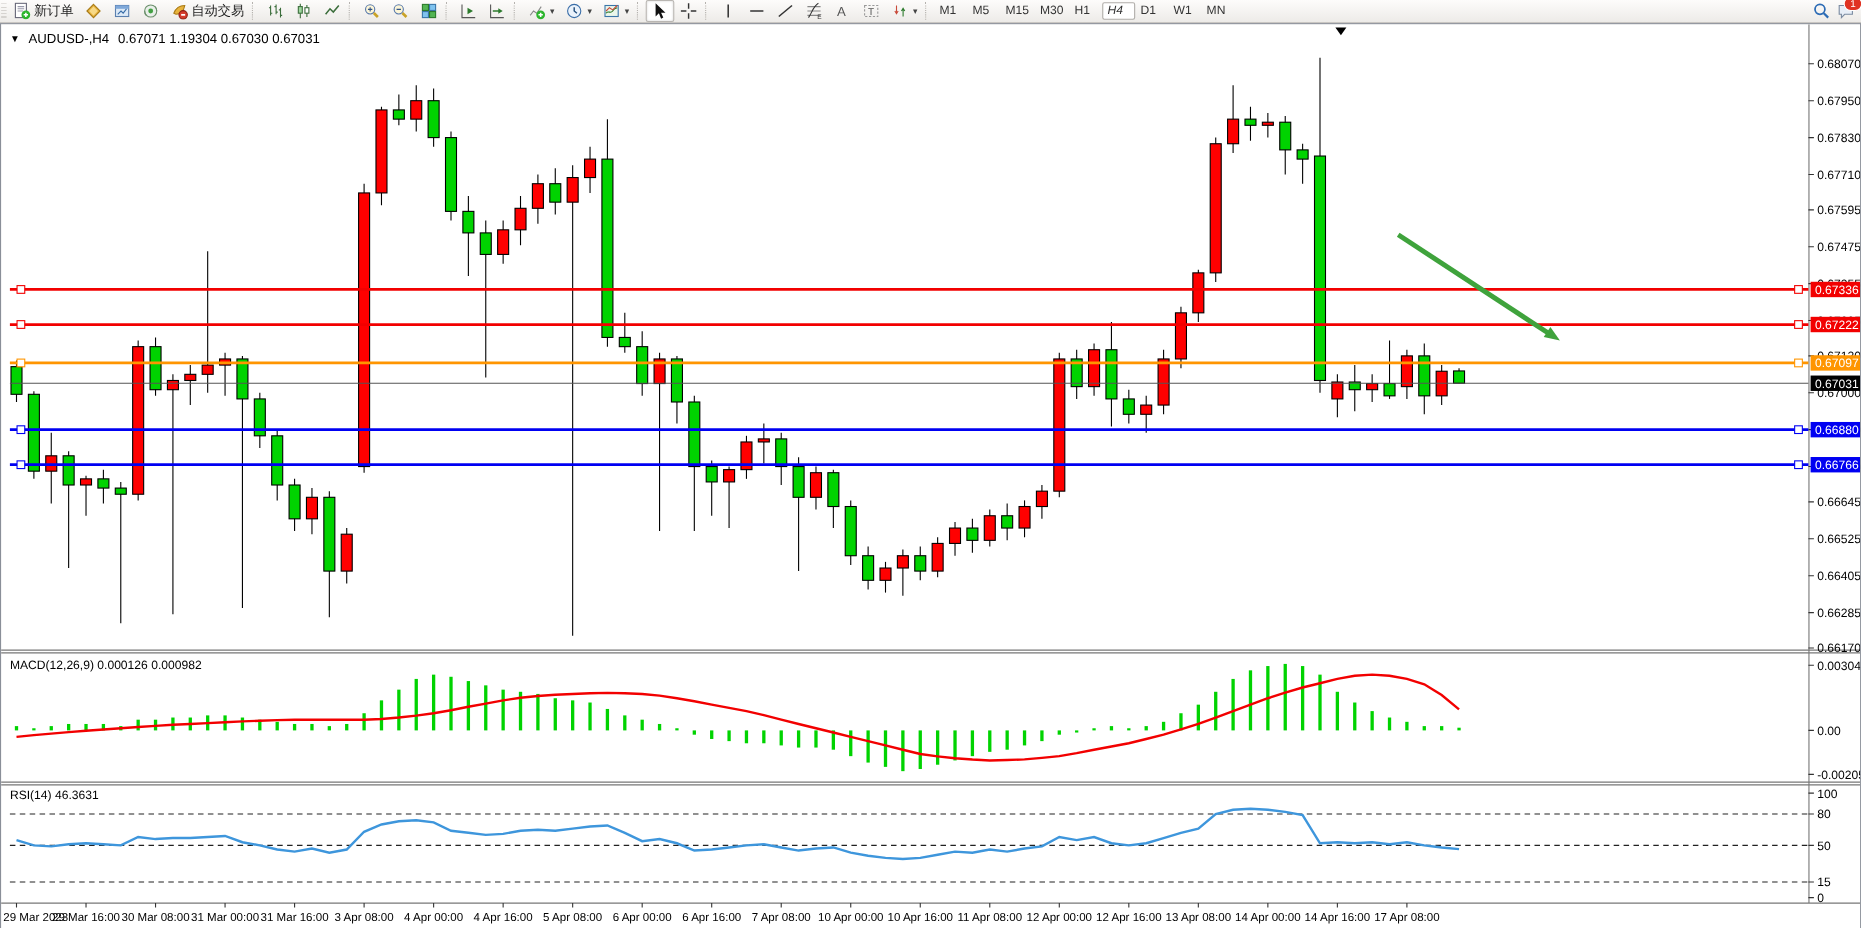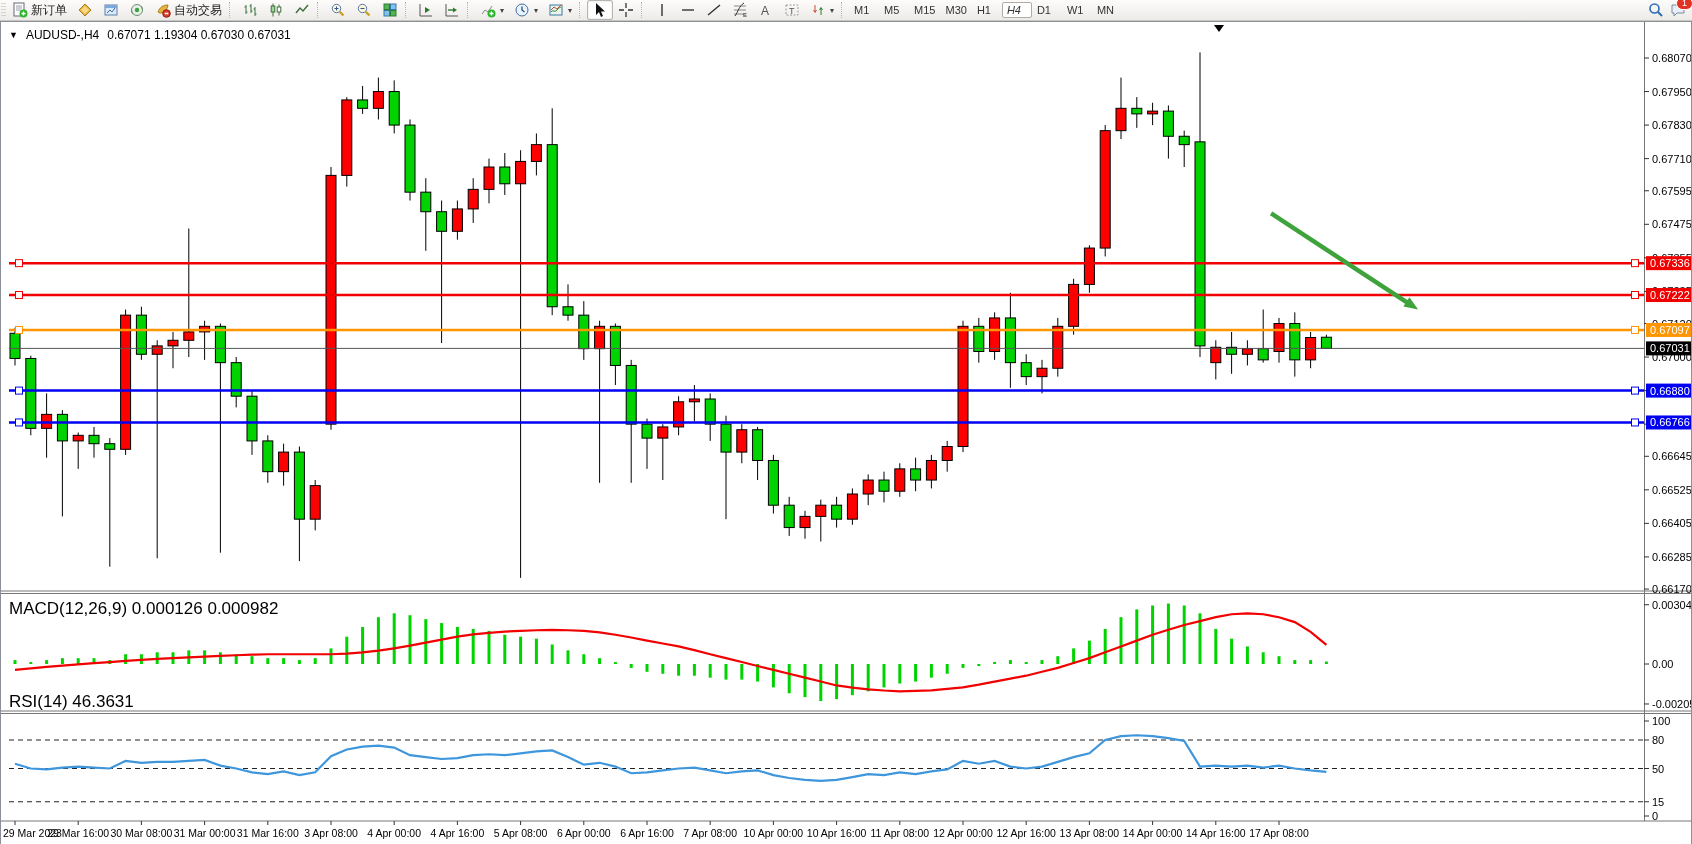--- a/index.html
+++ b/index.html
@@ -16,21 +16,21 @@
   .tf-btn.active{background:#fff;border:1px solid #b0ada9;border-radius:2px;font-style:italic;}
   .tb-right{margin-left:auto;display:flex;align-items:center;gap:6px;padding-right:6px;}
   .badge{position:absolute;top:-5px;right:-7px;background:#e03323;color:#fff;border-radius:7px;min-width:11px;height:11px;
     font-size:9px;line-height:11px;text-align:center;padding:0 2px;border:1px solid #fff;}
   .icon16{width:16px;height:16px;display:block;}
   .caret{font-size:8px;color:#444;margin-left:1px;}
   
   #chartwin{position:absolute;left:0;top:21px;width:1690px;height:822px;border:1px solid #8a8f98;background:#fff;}
   #chart-title{position:absolute;left:8px;top:6px;font-size:12px;color:#000;display:flex;gap:8px;align-items:center;z-index:5;}
   #chart-title .tri{font-size:9px;}
-  .pane-label{position:absolute;left:8px;font-size:17px;color:#000;z-index:5;}
+  .pane-label{position:absolute;left:8px;font-size:11px;color:#000;z-index:5;}
   svg text{font-family:"Liberation Sans","DejaVu Sans",sans-serif;}
 </style>
 </head>
 <body>
 <div id="app">
 
   <div id="toolbar">
     <div class="tb-grip"></div>
 
     <div class="tb-btn">
@@ -247,21 +247,21 @@
     </div>
   </div>
 
   <div id="chartwin">
     <div id="chart-title">
       <span class="tri">▼</span>
       <span>AUDUSD-,H4</span>
       <span>0.67071 1.19304 0.67030 0.67031</span>
     </div>
     <div class="pane-label" style="top:577px">MACD(12,26,9) 0.000126 0.000982</div>
-    <div class="pane-label" style="top:670px">RSI(14) 46.3631</div>
+    <div class="pane-label" style="top:695px">RSI(14) 46.3631</div>
     <svg id="chart-svg" width="1690" height="822" viewBox="0 0 1690 822" style="position:absolute;left:0;top:0">
         <line x1="0" y1="569" x2="1690" y2="569" stroke="#777"></line>
         <line x1="0" y1="571.5" x2="1690" y2="571.5" stroke="#777"></line>
         <line x1="0" y1="689" x2="1690" y2="689" stroke="#777"></line>
         <line x1="0" y1="691.5" x2="1690" y2="691.5" stroke="#777"></line>
         <line x1="0" y1="799" x2="1690" y2="799" stroke="#777"></line>
         <line x1="1643.5" y1="0" x2="1643.5" y2="799" stroke="#777"></line>
         <g>
           <line x1="1643" y1="36" x2="1648" y2="36" stroke="#333"></line>
           <text x="1651" y="40" font-size="11" fill="#000">0.68070</text>

